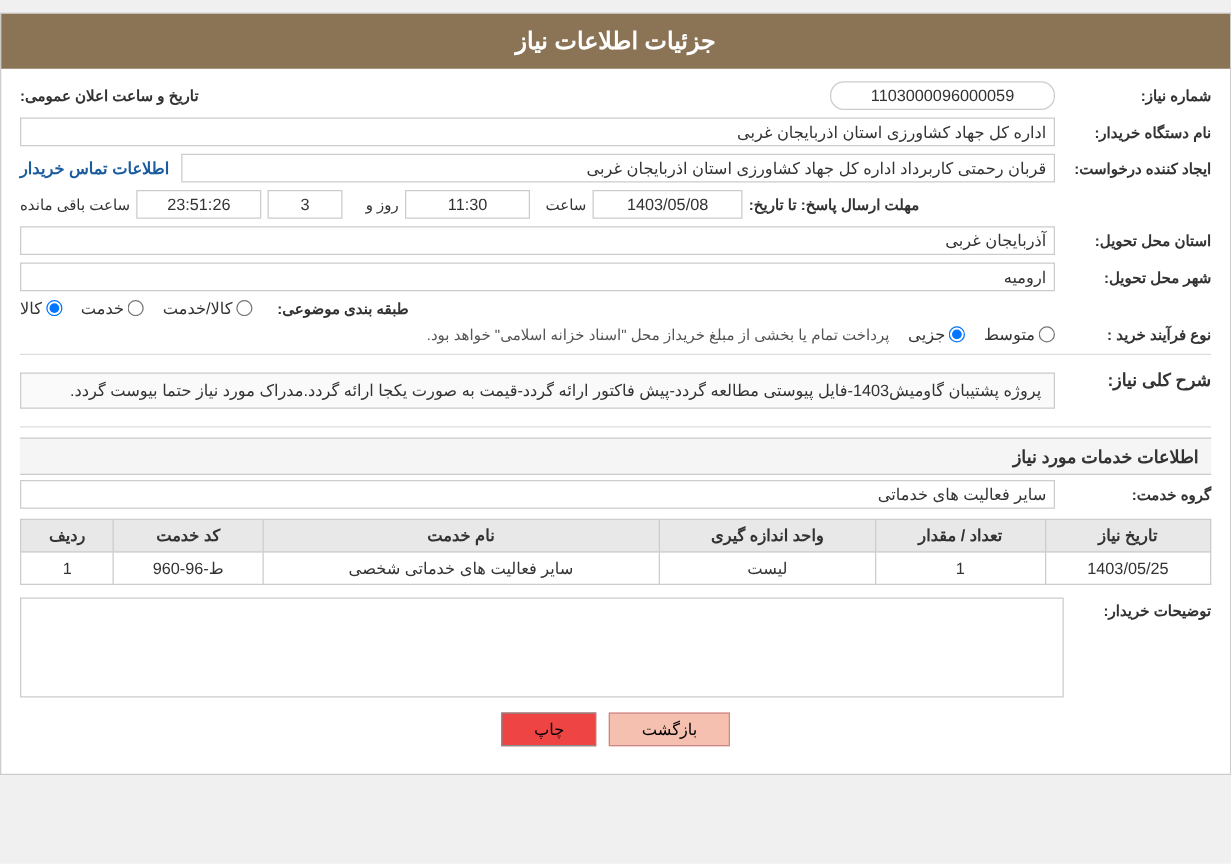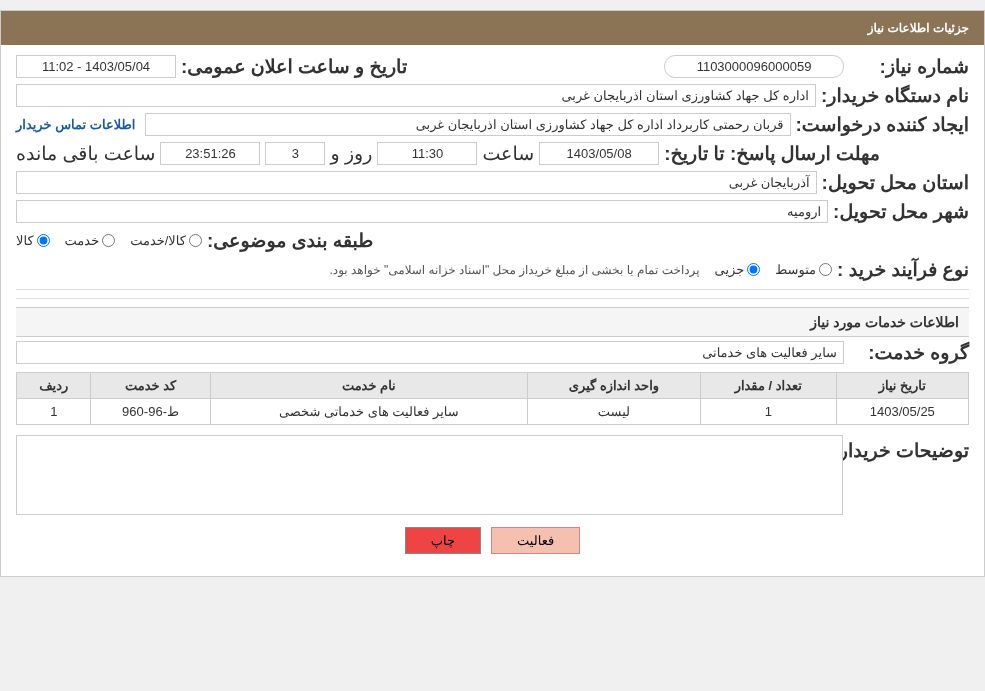--- a/index.html
+++ b/index.html
@@ -12,37 +12,38 @@
     }
     .page-wrapper {
       max-width: 985px;
       margin: 10px auto;
       background: #fff;
       border: 1px solid #ccc;
     }
     .page-header {
       background: #8B7355;
       color: #fff;
+      text-align: center;
       padding: 10px 15px;
-      font-size: 12px;
+      font-size: 19px;
       font-weight: bold;
     }
     .content {
       padding: 10px 15px;
     }
     .row {
       display: flex;
       align-items: center;
       margin-bottom: 6px;
       gap: 5px;
     }
     .label {
       color: #333;
       white-space: nowrap;
-      font-size: 19px;
+      font-size: 12px;
       min-width: 120px;
       text-align: right;
     }
     .label-sm {
       min-width: 80px;
     }
     .input-box {
       border: 1px solid #ccc;
       padding: 3px 6px;
       background: #fff;
@@ -180,21 +181,20 @@
 <div class="page-wrapper">
   <div class="page-header">جزئیات اطلاعات نیاز</div>
 
   <div class="content main-content-area">
 
     <div class="row" style="justify-content: flex-end;">
       <span class="label bold-label">شماره نیاز:</span>
       <span class="input-box input-number" style="text-align:center;border-radius:11px;">1103000096000059</span>
       <span style="flex:1;"></span>
       <span class="label bold-label">تاریخ و ساعت اعلان عمومی:</span>
-      <span class="input-box date-input" style="width:160px;">1403/05/04 - 11:02</span>
     </div>
 
     <div class="row" style="justify-content: flex-end;">
       <span class="label bold-label">نام دستگاه خریدار:</span>
       <span class="input-box" style="flex:1; text-align:right;">اداره کل جهاد کشاورزی استان اذربایجان غربی</span>
     </div>
 
     <div class="row" style="justify-content: flex-end; align-items:center;">
       <span class="label bold-label">ایجاد کننده درخواست:</span>
       <span class="input-box" style="flex:1; text-align:right;">قربان  رحمتی  کاربرداد اداره کل جهاد کشاورزی استان اذربایجان غربی</span>
@@ -250,20 +250,24 @@
         <div class="radio-item">
           <input type="radio" name="purchase_type" checked="" style="">
           <span>جزیی</span>
         </div>
       </div>
       <span style="flex:1; text-align:right; color:#555; font-size:12px;">پرداخت تمام یا بخشی از مبلغ خریداز محل "اسناد خزانه اسلامی" خواهد بود.</span>
     </div>
 
     <div class="section-divider"></div>
 
+    <div class="row" style="align-items:flex-start; justify-content:flex-end;">
+      <span class="label bold-label" style="padding-top:4px; font-size:14px;">شرح کلی نیاز:</span>
+      <div class="note-box" style="flex:1; direction:rtl; text-align:right;">پروژه پشتیبان گاومیش1403-فایل پیوستی مطالعه گردد-پیش فاکتور ارائه گردد-قیمت به صورت یکجا ارائه گردد.مدراک مورد نیاز حتما بیوست گردد.</div>
+    </div>
 
     <div class="section-divider"></div>
 
     <div class="section-title">اطلاعات خدمات مورد نیاز</div>
 
     <div class="row" style="justify-content:flex-end;">
       <span class="label bold-label">گروه خدمت:</span>
       <span class="input-box" style="flex:1; text-align:right;">سایر فعالیت های خدماتی</span>
     </div>
 
@@ -289,18 +293,18 @@
   </tr>
         </tbody>
     </table>
 
     <div class="description-row" style="margin-top:10px;">
       <span class="label bold-label description-label">توضیحات خریدار:</span>
       <textarea class="textarea-box" style=""></textarea>
     </div>
 
     <div class="buttons-row">
-      <button class="btn btn-back">فعالیت</button>
+      <button class="btn btn-back">بازگشت</button>
       <button class="btn btn-print">چاپ</button>
     </div>
 
   </div>
 </div>
 
 </body></html>

